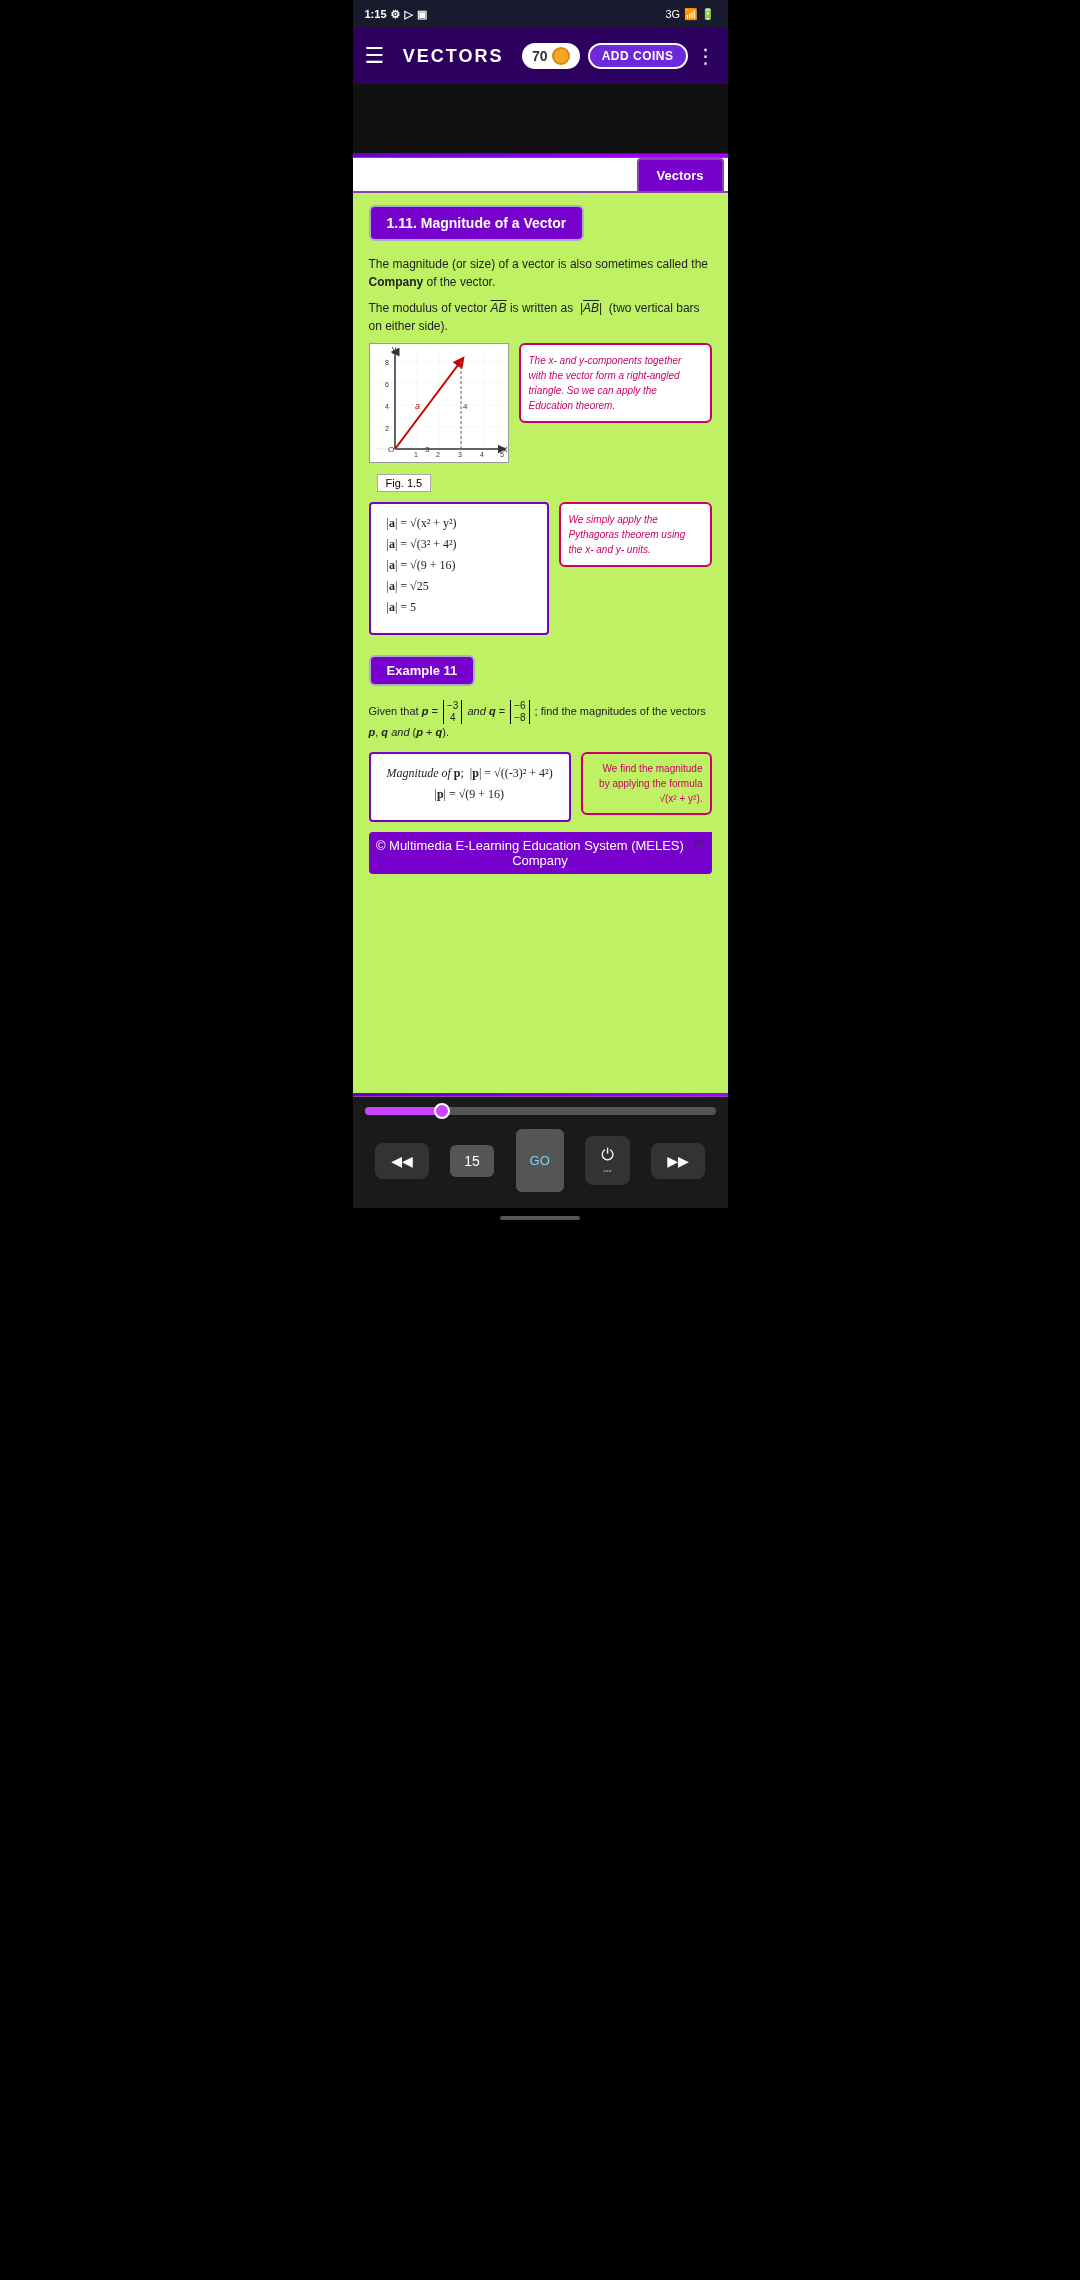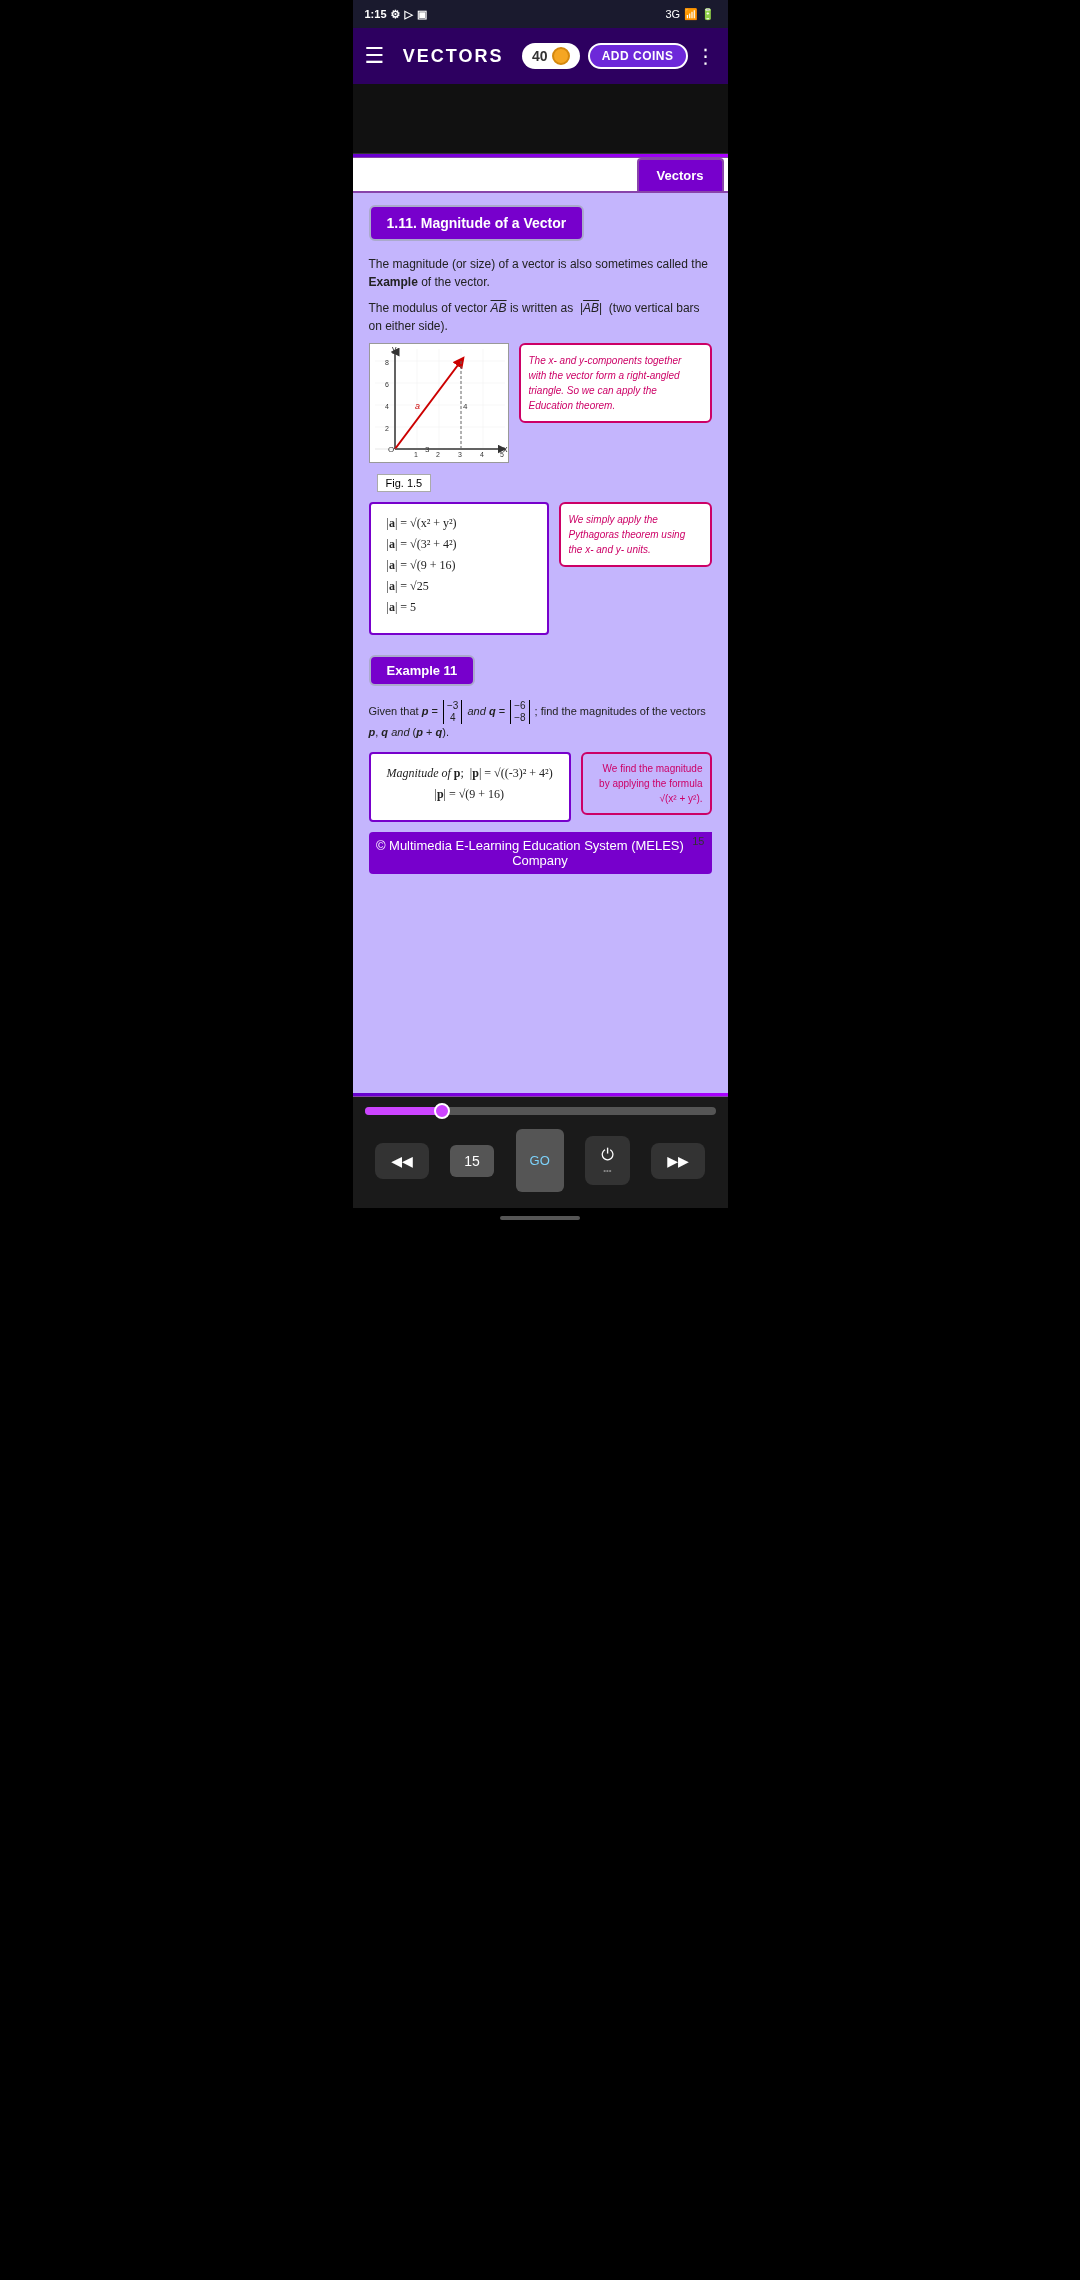--- a/index.html
+++ b/index.html
@@ -125,21 +125,21 @@
       border: 2px solid #8844aa;
       border-bottom: none;
       background: #7700cc;
       color: #fff;
       border-radius: 4px 4px 0 0;
       margin-right: 4px;
     }
 
     
     .content-area {
-      background: #c4b5fd;
+      background: #bef264;
       padding: 12px 16px 24px;
       min-height: 900px;
     }
 
     
     .section-header {
       background: #7700cc;
       color: #fff;
       padding: 8px 16px;
       font-size: 14px;
@@ -417,21 +417,21 @@
     <span>📶</span>
     <span>🔋</span>
   </div>
 </div>
 
 <div class="top-nav">
   <span class="hamburger-icon">☰</span>
   <span class="nav-title">VECTORS</span>
   <div class="nav-right">
     <div class="coins-badge">
-      <span>40</span>
+      <span>70</span>
       <span class="coin-icon"></span>
     </div>
     <button class="add-coins-btn">ADD COINS</button>
     <span class="more-icon">⋮</span>
   </div>
 </div>
 
 <div class="ad-banner">
   <span style="color:#555; font-size:11px;"></span>
 </div>
@@ -443,21 +443,21 @@
   <div class="tab-item">Vectors</div>
 </div>
 
 <div class="content-area">
 
   
   <div class="section-header">1.11. Magnitude of a Vector</div>
 
   
   <p class="content-text">
-    The magnitude (or size) of a vector is also sometimes called the <strong>Example</strong> of the vector.
+    The magnitude (or size) of a vector is also sometimes called the <strong>Company</strong> of the vector.
   </p>
 
   
   <p class="content-text">
     The modulus of vector <span style="text-decoration: overline; font-style:italic;">AB</span> is written as &nbsp;|<span style="text-decoration: overline; font-style:italic;">AB</span>|&nbsp; (two vertical bars on either side).
   </p>
 
   
   <div class="graph-container connector-area">
 

